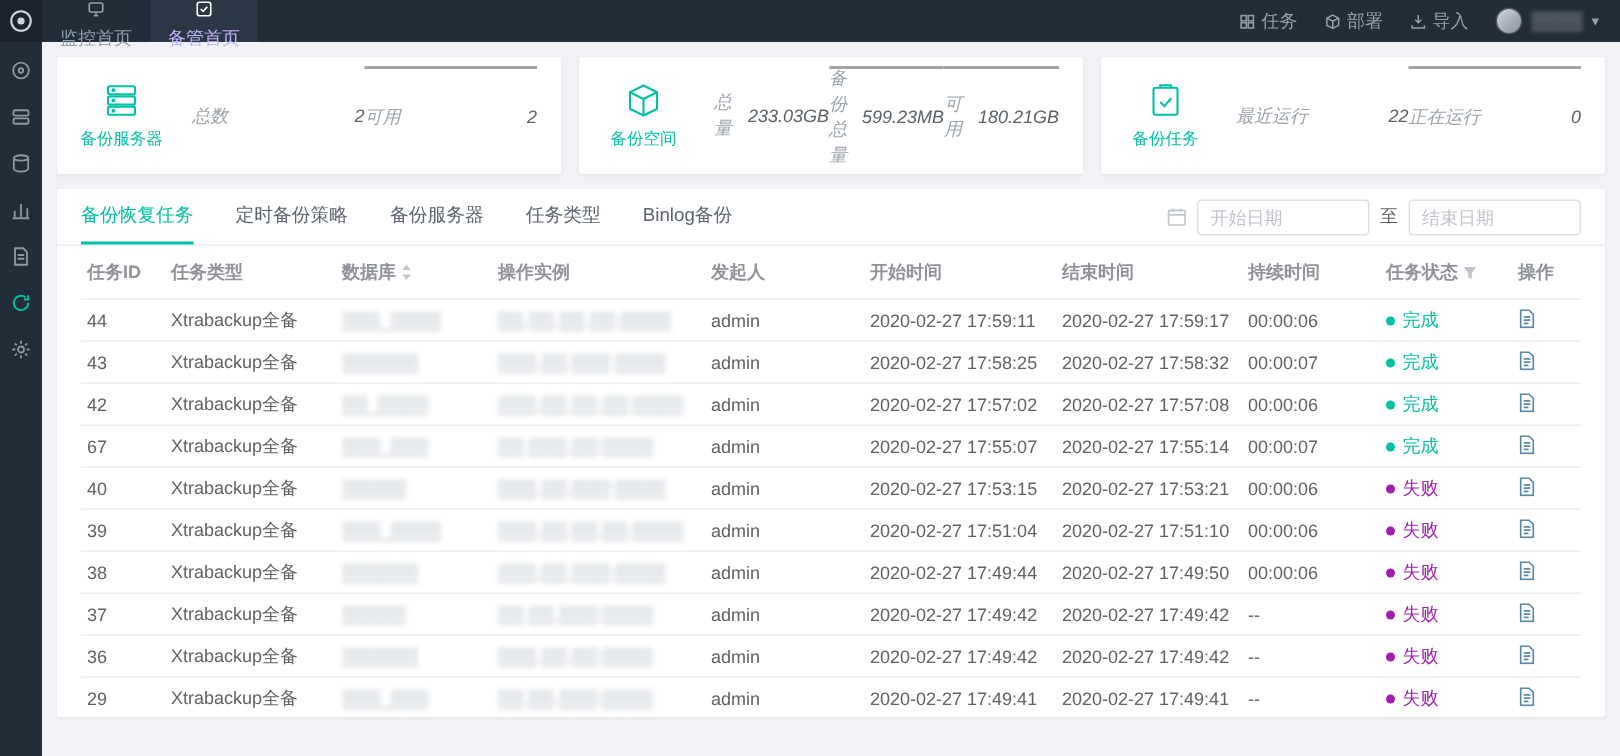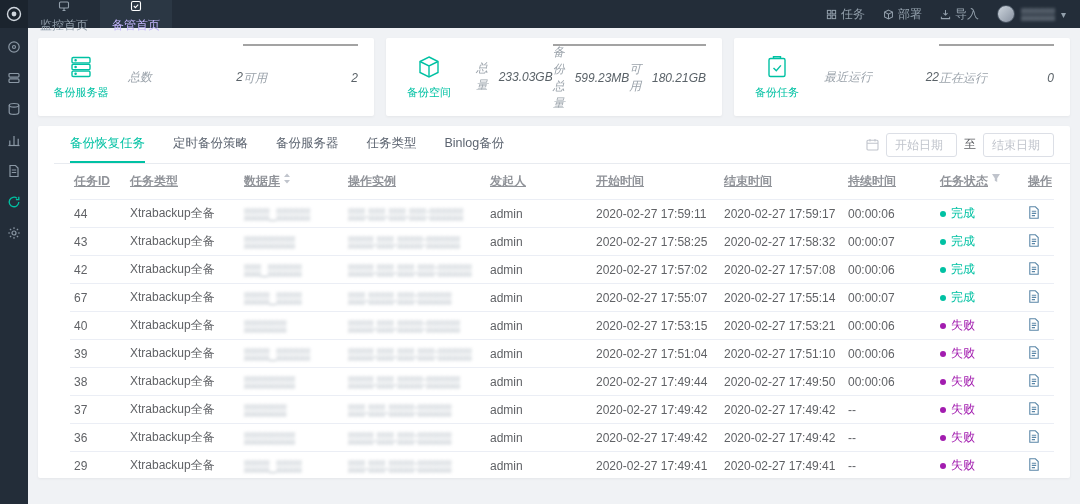--- a/index.html
+++ b/index.html
@@ -45,37 +45,37 @@
   .card-left { width:86px; display:flex; flex-direction:column; align-items:center; justify-content:center; gap:5px; }
   .card-title { color:#00c1a3; font-size:11px; }
   .card-rows { flex:1; display:flex; flex-direction:row; padding:6px 16px 6px 4px;font-style:italic; }
   .card-row { flex:1; display:flex; align-items:center; justify-content:space-between; border-top:2px solid #a3a3a3; }
   .card-row:first-child { border-top:none; }
   .card-row .lbl { color:#9ba3ab; }
   .card-row .val { color:#5a6268; }
 
   
   .panel { background:#fff; margin:0 10px; height:calc(100% - 124px); border-radius:2px;
-    box-shadow:0 1px 3px rgba(0,0,0,.05); overflow:hidden;padding-left:16px; }
+    box-shadow:0 1px 3px rgba(0,0,0,.05); overflow:hidden; }
   .tabbar { display:flex; align-items:center; height:38px; padding:0 16px; border-bottom:1px solid #e8ebf0; }
   .tab { margin-right:28px; height:100%; display:flex; align-items:center; cursor:pointer;
     color:#5c6470; border-bottom:2px solid transparent; font-size:12.5px; }
   .tab.active { color:#00c1a3; border-bottom-color:#00c1a3; }
   .datebar { margin-left:auto; display:flex; align-items:center; gap:7px; }
-  .date-input { width:71px; height:24px; border:1px solid #dcdfe6; border-radius:3px;
+  .date-input { width:115px; height:24px; border:1px solid #dcdfe6; border-radius:3px;
     padding:0 8px; font-size:12px; color:#606266; outline:none; font-family:inherit; background:#fff; }
   .date-input::placeholder { color:#c0c4cc; }
   .sep { color:#606266; }
 
   
   .table-wrap { padding:0 16px; }
   table { width:100%; border-collapse:collapse; table-layout:fixed; }
   th { text-align:left; font-weight:700; color:#909399; padding:9px 4px; font-size:12px;
     border-bottom:1px solid #ebeef5; white-space:nowrap; }
-  th .th-inner { display:inline-flex; gap:3px;text-decoration:underline; }
+  th .th-inner { display:inline-flex; align-items:center; gap:3px; }
   td { padding:5px 4px; border-bottom:1px solid #ebeef5; color:#606266; white-space:nowrap;
     overflow:hidden; font-size:12px; }
   .redacted { color:#a7b1bb; filter:blur(1.6px); }
   .redacted-light { filter:blur(1.4px); }
   .dot { display:inline-block; width:6px; height:6px; border-radius:50%; background:currentColor;
     margin-right:5px; vertical-align:middle; }
   .st-ok { color:#00c1a3; }
   .st-fail { color:#a21caf; }
   .op-icon { display:inline-flex; cursor:pointer; }
 </style>

